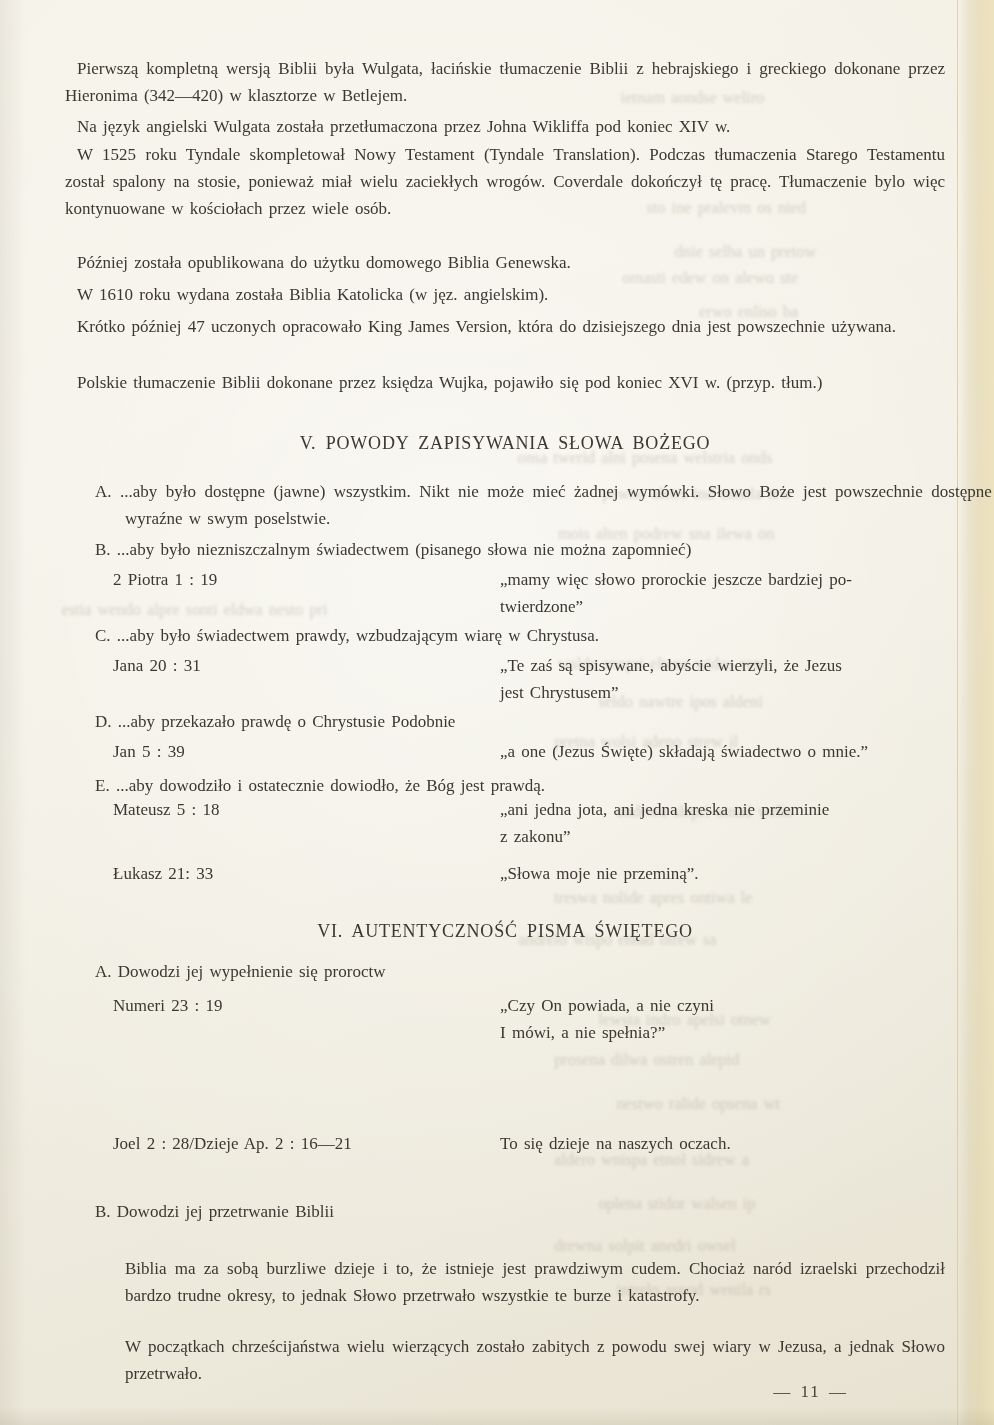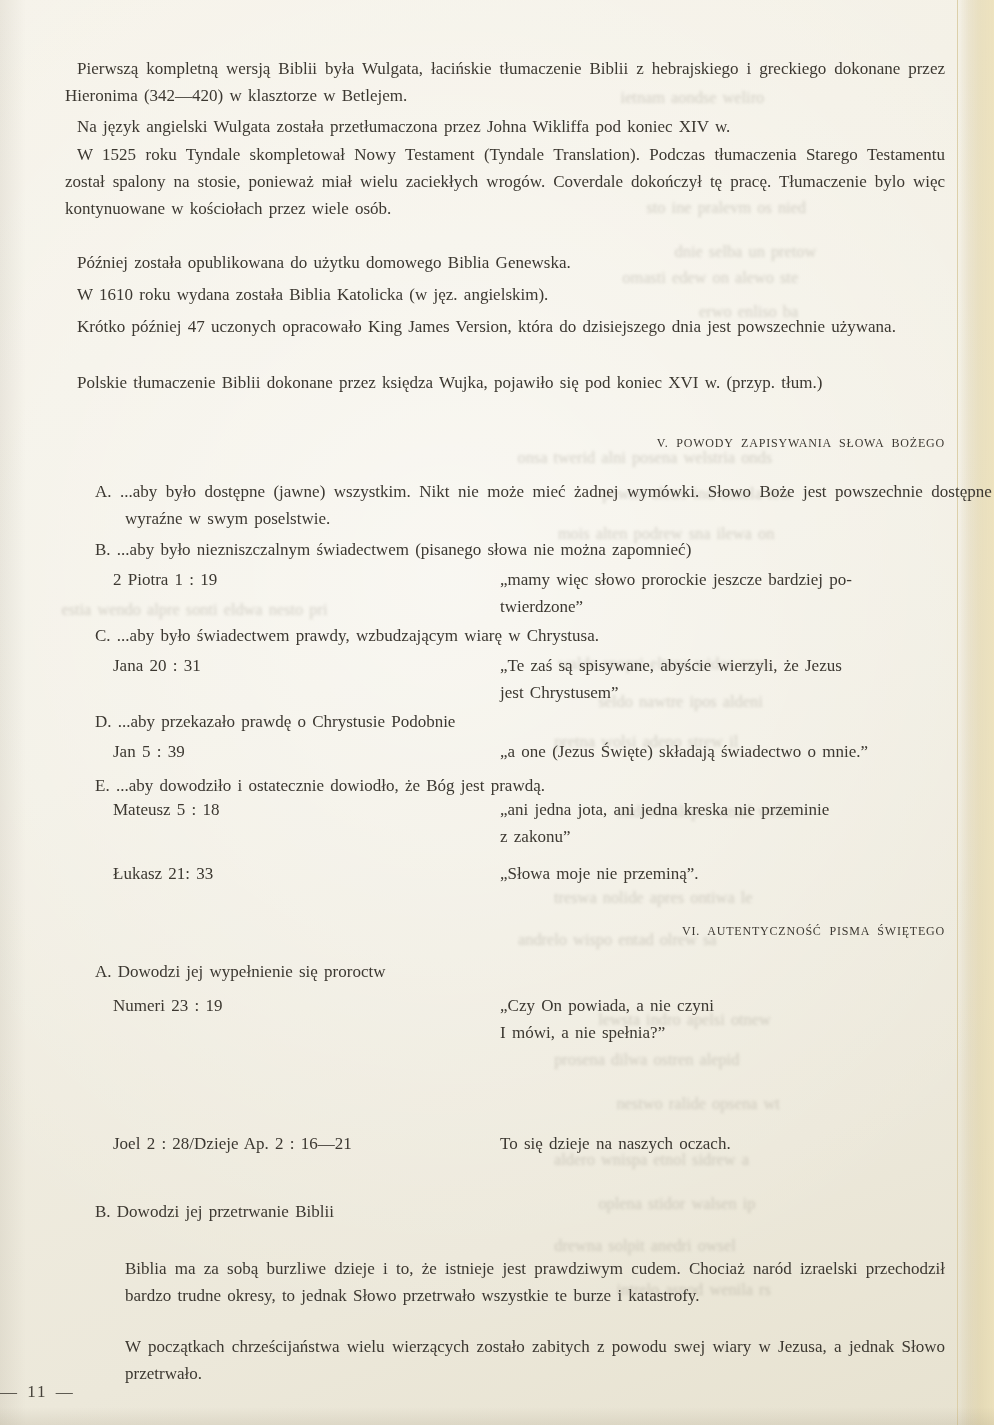--- a/index.html
+++ b/index.html
@@ -25,26 +25,26 @@
   .edge-shadow{
     position:absolute;left:0;top:0;bottom:0;width:26px;
     background:linear-gradient(90deg, rgba(120,110,90,.10), rgba(120,110,90,0));
   }
   .bottom-shade{
     position:absolute;left:0;right:0;bottom:0;height:18px;
     background:linear-gradient(0deg, rgba(140,128,100,.14), rgba(140,128,100,0));
   }
   .blk{position:absolute;left:65px;width:880px;text-align:justify;}
   .indent{text-indent:12px;}
-  .heading{font-size:12px;letter-spacing:.8px;text-align:right;word-spacing:4px;}
+  .heading{font-size:18px;letter-spacing:.8px;text-align:center;word-spacing:4px;}
   .item{padding-left:60px;text-indent:-30px;}
   .qrow{display:flex;padding-left:48px;text-align:left;}
   .qref{width:387px;flex:0 0 387px;}
   .qtext{width:445px;white-space:pre-line;}
-  .pagenum{position:absolute;left:0;width:848px;top:1378px;text-align:left;letter-spacing:2px;color:#46423a;}
+  .pagenum{position:absolute;left:0;width:848px;top:1378px;text-align:right;letter-spacing:2px;color:#46423a;}
   
   .ghost{
     position:absolute;color:#8f8a7c;opacity:.34;filter:blur(1.4px);
     font-size:16px;line-height:24px;white-space:nowrap;text-align:left;
     transform:scaleX(1.02);
   }
   .g1{left:622px;top:86px;}   .g2{left:648px;top:196px;}
   .g3{left:676px;top:240px;}  .g4{left:624px;top:266px;}
   .g5{left:700px;top:300px;}  .g6{left:520px;top:446px;}
   .g7{left:604px;top:482px;}  .g8{left:560px;top:522px;}

